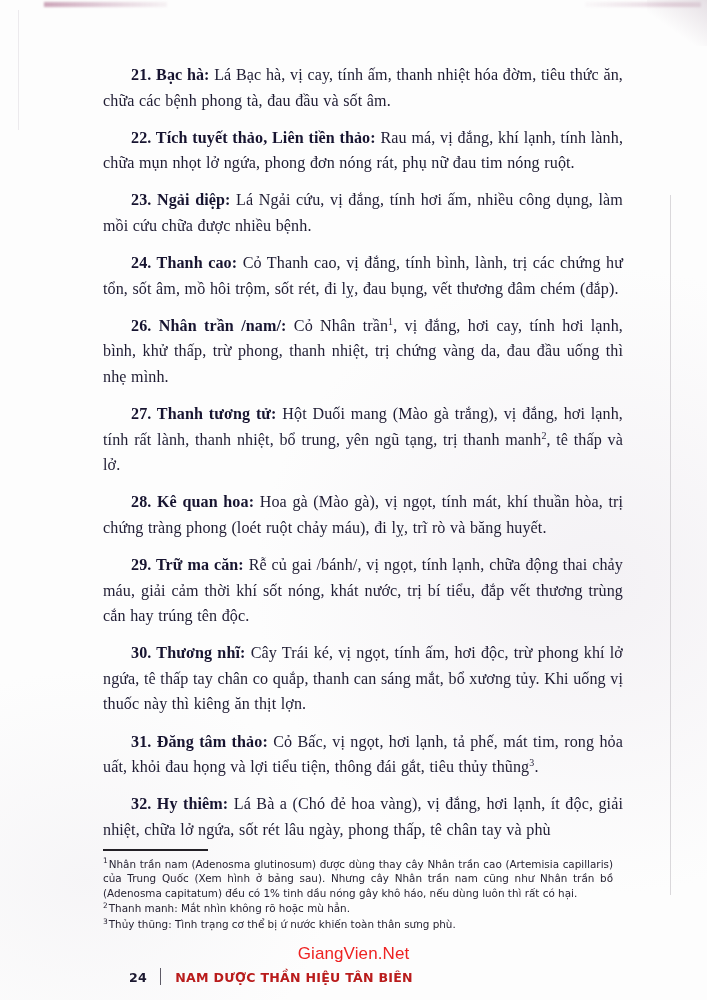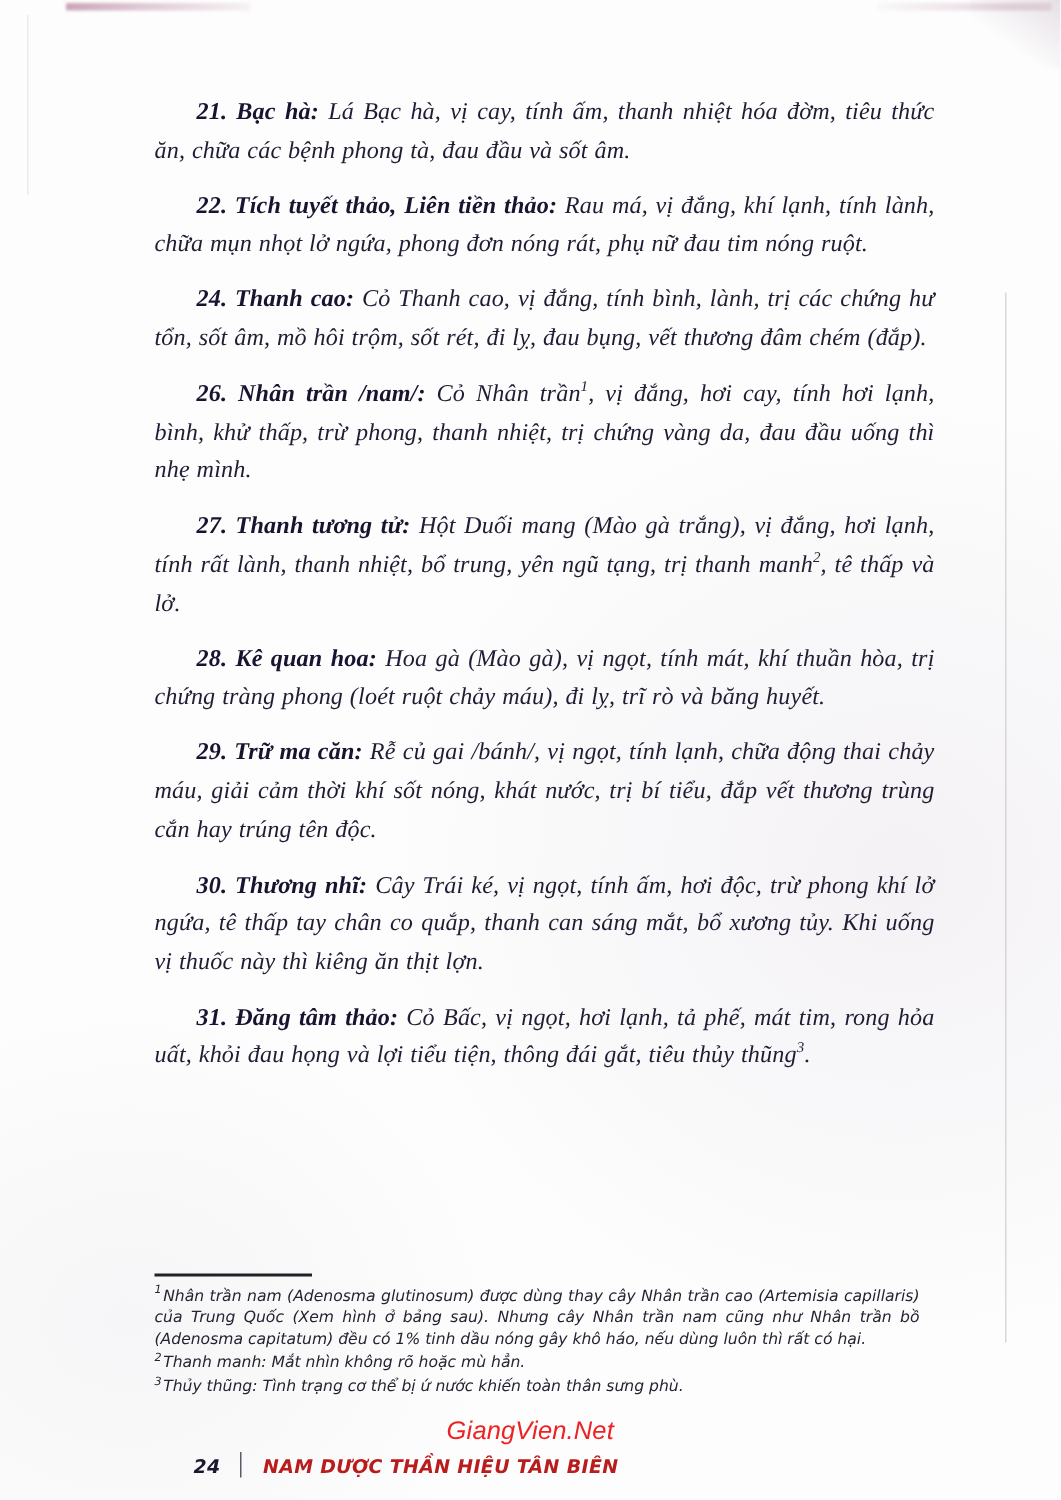--- a/index.html
+++ b/index.html
@@ -7,21 +7,20 @@
     padding: 0;
     background: #ffffff;
   }
   .page {
     position: relative;
     width: 707px;
     height: 1000px;
     background: #fdfdfd;
     overflow: hidden;
     font-family: "Liberation Serif", "DejaVu Serif", serif;
-    font-style: italic;
   }
 
   
   .scan-smudge-left {
     position: absolute;
     left: 44px; top: 2px;
     width: 123px; height: 5px;
     background: linear-gradient(90deg, rgba(150,70,110,.48), rgba(168,104,140,.30), rgba(190,150,170,.10));
     filter: blur(1.2px);
     pointer-events: none;
@@ -173,39 +172,45 @@
   <div class="scan-edge-left"></div>
 
   <div class="body-col">
     <p class="para">
       <span class="lead">21. Bạc hà:</span><span> Lá Bạc hà, vị cay, tính ấm, thanh nhiệt hóa đờm, tiêu thức ăn, chữa các bệnh phong tà, đau đầu và sốt âm.</span>
     </p>
     <p class="para">
       <span class="lead">22. Tích tuyết thảo, Liên tiền thảo:</span><span> Rau má, vị đắng, khí lạnh, tính lành, chữa mụn nhọt lở ngứa, phong đơn nóng rát, phụ nữ đau tim nóng ruột.</span>
     </p>
     <p class="para">
+      <span class="lead">23. Ngải diệp:</span><span> Lá Ngải cứu, vị đắng, tính hơi ấm, nhiều công dụng, làm mồi cứu chữa được nhiều bệnh.</span>
+    </p>
+    <p class="para">
       <span class="lead">24. Thanh cao:</span><span> Cỏ Thanh cao, vị đắng, tính bình, lành, trị các chứng hư tổn, sốt âm, mồ hôi trộm, sốt rét, đi lỵ, đau bụng, vết thương đâm chém (đắp).</span>
     </p>
     <p class="para">
       <span class="lead">26. Nhân trần /nam/:</span><span> Cỏ Nhân trần</span><sup>1</sup><span>, vị đắng, hơi cay, tính hơi lạnh, bình, khử thấp, trừ phong, thanh nhiệt, trị chứng vàng da, đau đầu uống thì nhẹ mình.</span>
     </p>
     <p class="para">
       <span class="lead">27. Thanh tương tử:</span><span> Hột Duối mang (Mào gà trắng), vị đắng, hơi lạnh, tính rất lành, thanh nhiệt, bổ trung, yên ngũ tạng, trị thanh manh</span><sup>2</sup><span>, tê thấp và lở.</span>
     </p>
     <p class="para">
       <span class="lead">28. Kê quan hoa:</span><span> Hoa gà (Mào gà), vị ngọt, tính mát, khí thuần hòa, trị chứng tràng phong (loét ruột chảy máu), đi lỵ, trĩ rò và băng huyết.</span>
     </p>
     <p class="para">
       <span class="lead">29. Trữ ma căn:</span><span> Rễ củ gai /bánh/, vị ngọt, tính lạnh, chữa động thai chảy máu, giải cảm thời khí sốt nóng, khát nước, trị bí tiểu, đắp vết thương trùng cắn hay trúng tên độc.</span>
     </p>
     <p class="para">
       <span class="lead">30. Thương nhĩ:</span><span> Cây Trái ké, vị ngọt, tính ấm, hơi độc, trừ phong khí lở ngứa, tê thấp tay chân co quắp, thanh can sáng mắt, bổ xương tủy. Khi uống vị thuốc này thì kiêng ăn thịt lợn.</span>
     </p>
     <p class="para">
       <span class="lead">31. Đăng tâm thảo:</span><span> Cỏ Bấc, vị ngọt, hơi lạnh, tả phế, mát tim, rong hỏa uất, khỏi đau họng và lợi tiểu tiện, thông đái gắt, tiêu thủy thũng</span><sup>3</sup><span>.</span>
+    </p>
+    <p class="para">
+      <span class="lead">32. Hy thiêm:</span><span> Lá Bà a (Chó đẻ hoa vàng), vị đắng, hơi lạnh, ít độc, giải nhiệt, chữa lở ngứa, sốt rét lâu ngày, phong thấp, tê chân tay và phù</span>
     </p>
   </div>
 
   <div class="footnotes">
     <div class="fn-rule"></div>
     <p class="fn">
       <sup>1</sup><span>Nhân trần nam (Adenosma glutinosum) được dùng thay cây Nhân trần cao (Artemisia capillaris) của Trung Quốc (Xem hình ở bảng sau). Nhưng cây Nhân trần nam cũng như Nhân trần bồ (Adenosma capitatum) đều có 1% tinh dầu nóng gây khô háo, nếu dùng luôn thì rất có hại.</span>
     </p>
     <p class="fn">
       <sup>2</sup><span>Thanh manh: Mắt nhìn không rõ hoặc mù hẳn.</span>

